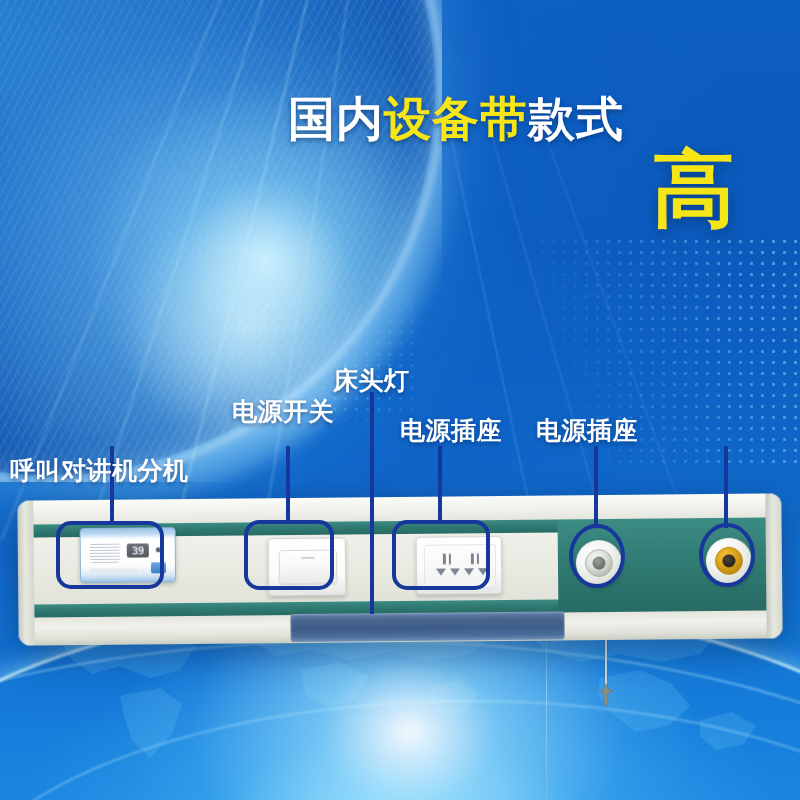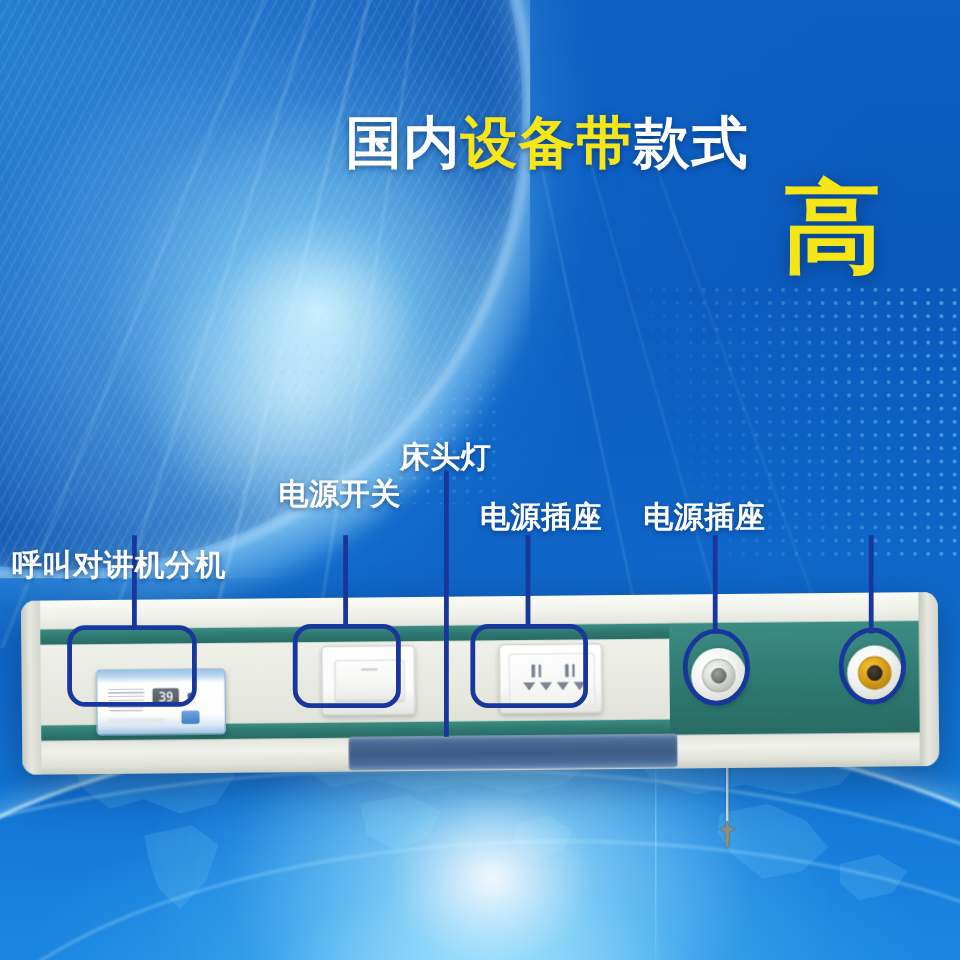--- a/index.html
+++ b/index.html
@@ -214,21 +214,21 @@
   }
   .panel-endcap {
     position: absolute; top: 0; width: 16px; height: 145px;
     background: linear-gradient(90deg, #c5c8bd 0%, #e7e9e1 45%, #d3d6cc 100%);
   }
   .endcap-l { left: 0; border-radius: 12px 0 0 12px; }
   .endcap-r { right: 0; border-radius: 0 12px 12px 0; }
 
   
   .intercom {
-    position: absolute; left: 62px; top: 58px; width: 108px; height: 55px;
+    position: absolute; left: 62px; top: 28px; width: 96px; height: 55px;
     border-radius: 4px;
     background: linear-gradient(180deg, #9cc4e6 0%, #b9d6ef 9%, #ffffff 20%, #fdfdfd 70%, #d7e6f4 88%, #9cc4e6 100%);
     border: 1px solid #8fb4d6;
     box-shadow: 0 2px 4px rgba(0,0,0,0.22);
   }
   .ic-grille {
     position: absolute; left: 9px; top: 14px; width: 30px; height: 20px;
     background:
       repeating-linear-gradient(0deg, rgba(120,140,160,0.55) 0 1px, rgba(255,255,255,0) 1px 3px);
     border-radius: 3px;

